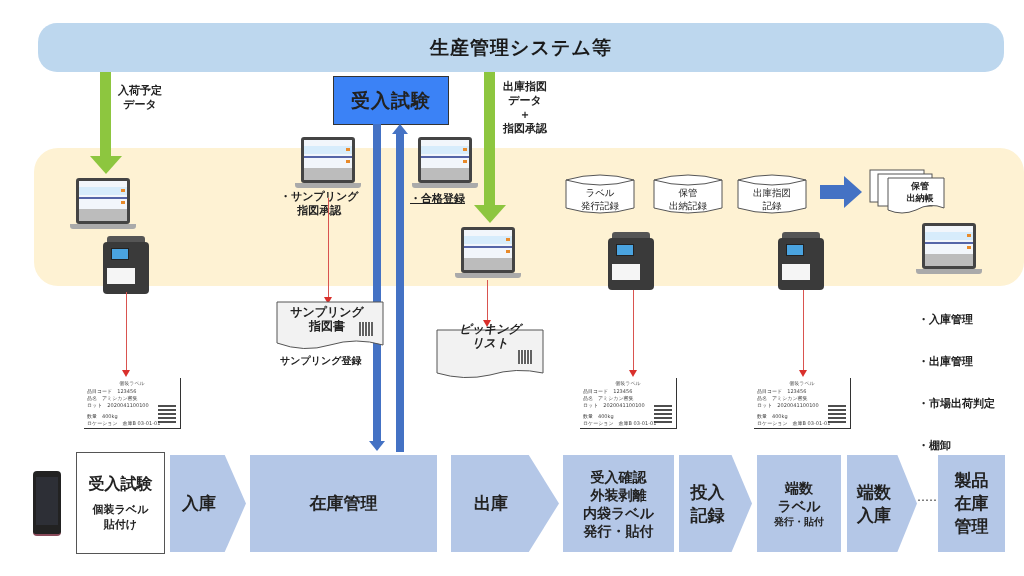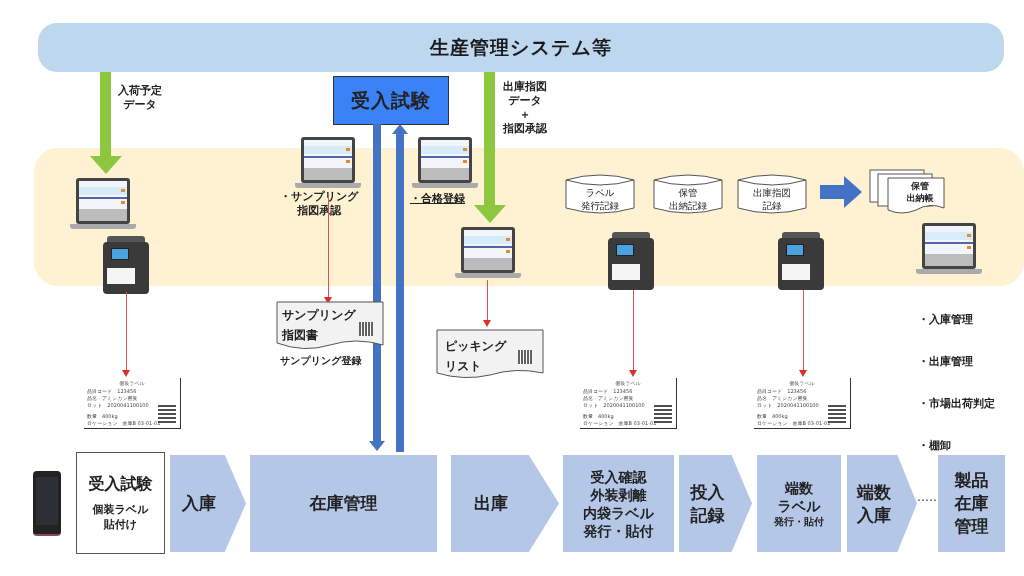--- a/index.html
+++ b/index.html
@@ -23,21 +23,21 @@
   .printer{width:46px;height:58px;}
   .printer .body{position:absolute;left:0;top:6px;width:46px;height:52px;background:#3a3a3a;border-radius:4px;}
   .printer .top{position:absolute;left:4px;top:0;width:38px;height:10px;background:#555;border-radius:3px 3px 0 0;}
   .printer .scr{position:absolute;left:8px;top:12px;width:16px;height:10px;background:#4aa3df;border:1px solid #222;}
   .printer .paper{position:absolute;left:4px;top:32px;width:28px;height:16px;background:#f5f5f5;}
   .redline{background:#d9534f;width:1px;}
   .redhead{width:0;height:0;border-left:4px solid transparent;border-right:4px solid transparent;border-top:7px solid #d9302c;}
   .cyl{width:70px;height:44px;}
   .cyl svg{display:block;}
   .cyl .txt{position:absolute;left:0;top:14px;width:70px;font-size:9.5px;line-height:13px;text-align:center;white-space:pre;}
-  .doc-text{font-size:12px;font-weight:bold;line-height:20px;white-space:pre;text-align:left;}
+  .doc-text{font-size:12px;font-weight:bold;line-height:14px;white-space:pre;text-align:center;}
   .qr{width:14px;height:14px;background:repeating-linear-gradient(90deg,#333 0 2px,#fff 2px 3px),#333;opacity:.75;}
   .label-card{width:96px;height:50px;background:#fff;border-right:1.5px solid #333;border-bottom:1.5px solid #333;font-size:5px;line-height:7px;color:#444;}
   .label-card .t{position:absolute;left:0;top:2px;width:96px;text-align:center;}
   .label-card .row{position:absolute;left:3px;}
   .label-card .lqr{position:absolute;right:4px;bottom:5px;width:18px;height:18px;background:
      repeating-linear-gradient(0deg,#222 0 2px,#fff 2px 4px),#222;opacity:.8;}
   .flow{top:455px;height:97px;background:#b4c7e7;display:flex;align-items:center;justify-content:center;text-align:center;font-weight:bold;color:#222;white-space:pre;}
   .chev{clip-path:polygon(0 0,72% 0,100% 50%,72% 100%,0 100%);}
   .box-white{background:#fff;border:1px solid #555;}
   .bullets{font-size:11px;font-weight:bold;line-height:14px;white-space:pre;}
@@ -204,21 +204,21 @@
     <path d="M1 1 H107 V44 Q80 36 54 44 Q28 52 1 42 Z" fill="#f2f2f2" stroke="#555"></path>
   </svg>
 <div class="abs doc-text" style="left:282px;top:305px;width:90px;">サンプリング
 指図書</div>
 <div class="abs qr" style="left:359px;top:322px;"></div>
 <div class="abs lbl" style="left:280px;top:354px;font-size:10px;">サンプリング登録</div>
 
 <svg class="abs" style="left:436px;top:329px;" width="108" height="50">
     <path d="M1 1 H107 V44 Q80 38 54 46 Q28 52 1 44 Z" fill="#f2f2f2" stroke="#555"></path>
   </svg>
-<div class="abs doc-text" style="left:445px;top:336px;width:90px;">ピッキング
+<div class="abs doc-text" style="left:445px;top:322px;width:90px;font-style:italic;">ピッキング
 リスト</div>
 <div class="abs qr" style="left:518px;top:350px;"></div>
 
 <div class="abs bullets" style="left:918px;top:285px;">
   <div>・入庫管理</div>
   <div>・出庫管理</div>
   <div>・市場出荷判定</div>
   <div>・棚卸</div>
 </div>
 

